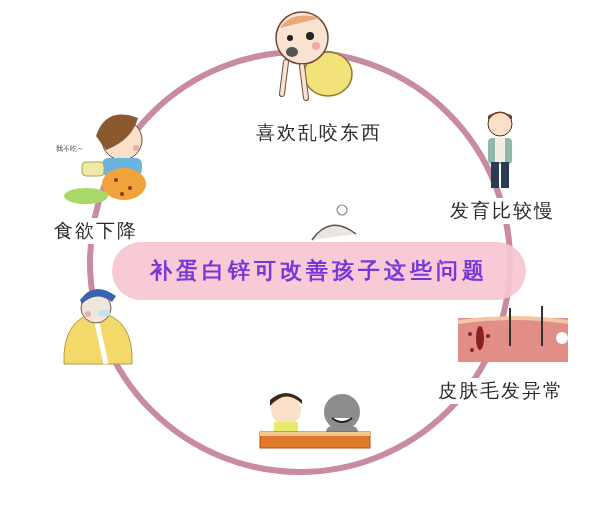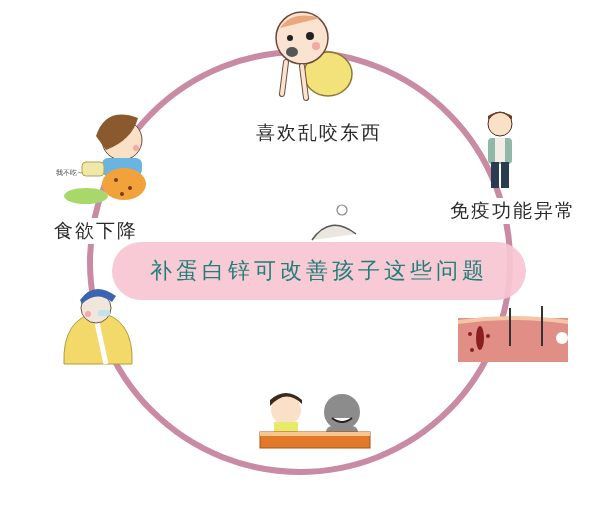--- a/index.html
+++ b/index.html
@@ -25,30 +25,29 @@
     .banner {
       position: absolute;
       left: 112px; top: 242px;
       width: 414px; height: 58px;
       border-radius: 29px;
       background: #f8c6d2;
       opacity: 0.93;
       display: flex; align-items: center; justify-content: center;
     }
     .banner-text {
-      color: #0f766e;
+      color: #6d28d9;
       font-size: 22px;
       letter-spacing: 4px;
-      font-weight: normal;
+      font-weight: bold;
     }
     .small-note {
       position: absolute;
       font-size: 7px;
       color: #444;
-      margin-top: 24px;
     }
   </style>
 </head>
 <body>
 
 <div class="stage">
 
   <svg class="ring" width="600" height="505">
     <circle cx="300" cy="262" r="210" fill="none" stroke="#c98aa3" stroke-width="6"></circle>
   </svg>
@@ -67,33 +66,34 @@
   <div class="label" style="left:254px;top:120px">喜欢乱咬东西</div>
 
   <svg class="illus" style="left:478px;top:108px" width="44" height="86">
     <circle cx="22" cy="16" r="12" fill="#fbe0c8" stroke="#4a3020" stroke-width="1"></circle>
     <path d="M10 12 Q22 -2 34 12 L34 8 Q22 0 10 8 Z" fill="#6a3f24"></path>
     <rect x="10" y="30" width="24" height="26" rx="4" fill="#8fb8a8"></rect>
     <rect x="17" y="30" width="10" height="24" fill="#f2ece4"></rect>
     <rect x="13" y="54" width="8" height="26" fill="#2a3c52"></rect>
     <rect x="23" y="54" width="8" height="26" fill="#2a3c52"></rect>
   </svg>
-  <div class="label" style="left:448px;top:198px">免疫功能异常</div>
+  <div class="label" style="left:448px;top:198px">发育比较慢</div>
 
   <svg class="illus" style="left:458px;top:306px" width="110" height="56">
     <rect x="0" y="12" width="110" height="44" fill="#e08e86"></rect>
     <path d="M0 14 Q55 6 110 14 L110 18 Q55 10 0 18 Z" fill="#f3c7a6"></path>
     <ellipse cx="22" cy="32" rx="4" ry="12" fill="#8a1f22"></ellipse>
     <line x1="52" y1="40" x2="52" y2="2" stroke="#333" stroke-width="2"></line>
     <line x1="84" y1="40" x2="84" y2="0" stroke="#333" stroke-width="2"></line>
     <circle cx="12" cy="28" r="2" fill="#8a1f22"></circle>
     <circle cx="30" cy="30" r="2" fill="#8a1f22"></circle>
     <circle cx="14" cy="44" r="2" fill="#8a1f22"></circle>
     <circle cx="104" cy="32" r="6" fill="#fff"></circle>
   </svg>
+  <div class="label" style="left:436px;top:378px">皮肤毛发异常</div>
 
   <svg class="illus" style="left:256px;top:388px" width="118" height="62">
     <circle cx="86" cy="24" r="18" fill="#8c8c8c"></circle>
     <path d="M76 30 Q86 38 96 30" stroke="#222" stroke-width="2" fill="#fff"></path>
     <rect x="70" y="38" width="32" height="14" rx="6" fill="#8c8c8c"></rect>
     <circle cx="30" cy="22" r="15" fill="#fbe0c8"></circle>
     <path d="M14 18 Q30 0 46 16 L46 12 Q30 -2 14 12 Z" fill="#3a2a1c"></path>
     <rect x="18" y="34" width="24" height="12" fill="#e8ea6a"></rect>
     <rect x="4" y="44" width="110" height="16" fill="#e07a2a" stroke="#a8501a" stroke-width="1"></rect>
     <rect x="4" y="44" width="110" height="4" fill="#f6c88e"></rect>

